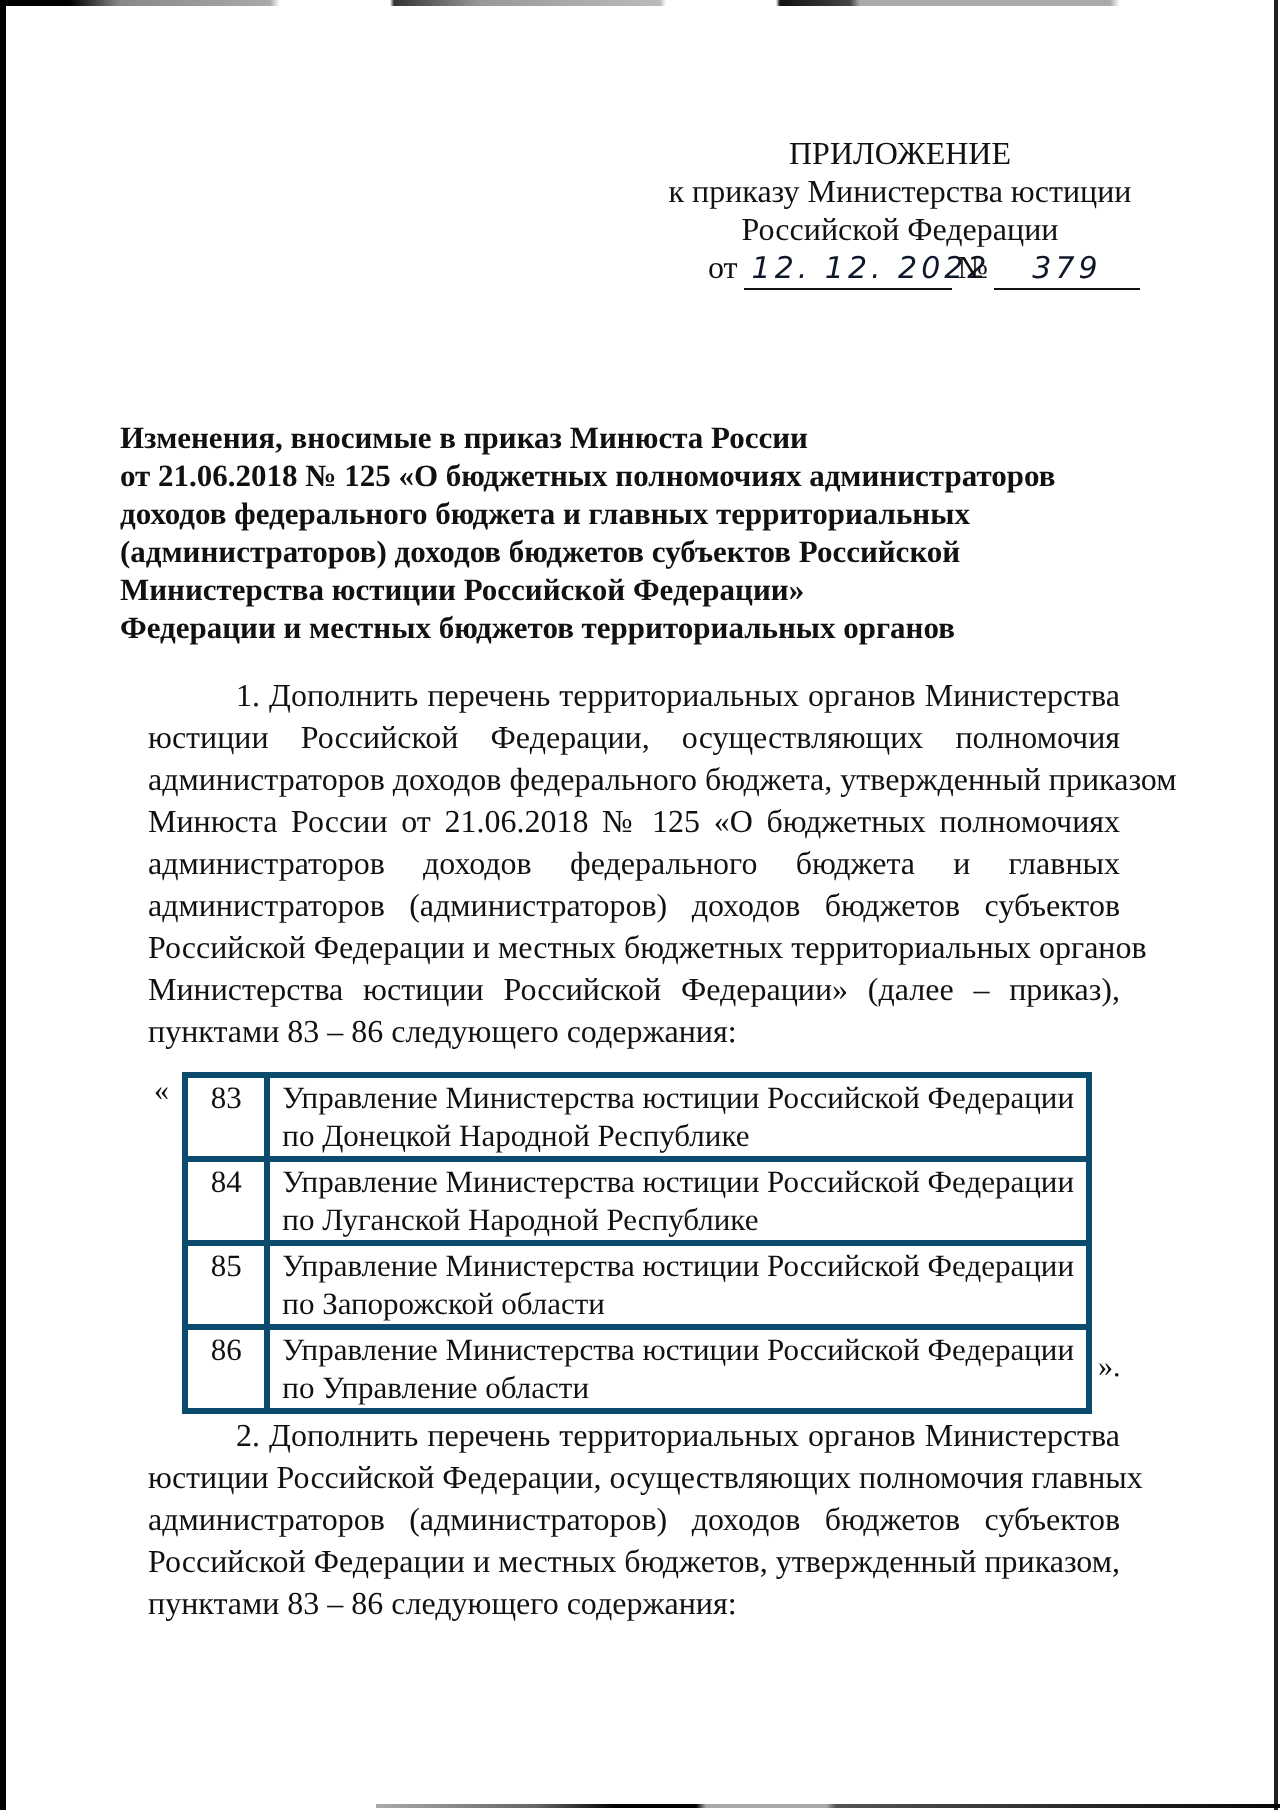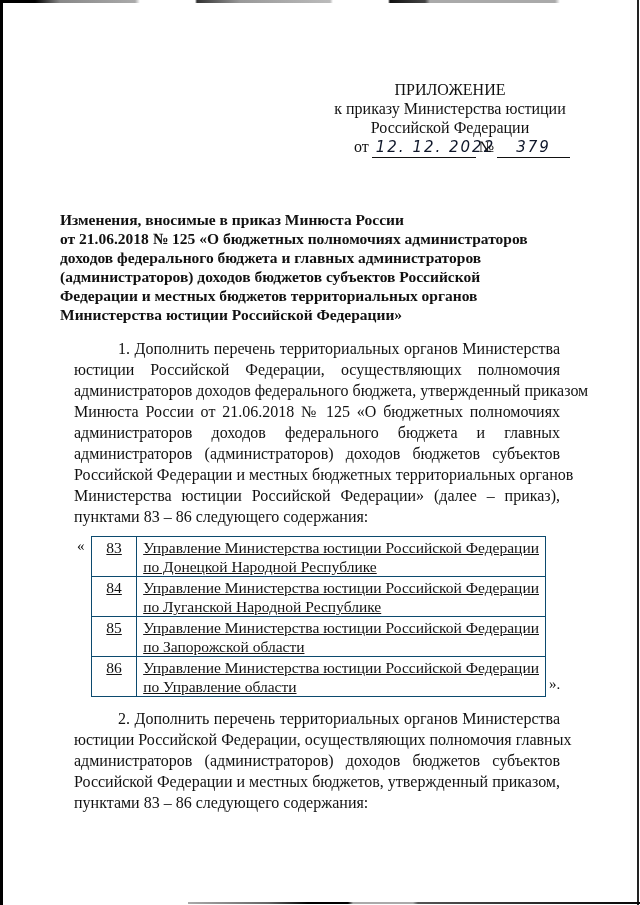--- a/index.html
+++ b/index.html
@@ -5,41 +5,41 @@
   html, body { margin: 0; padding: 0; }
   body {
     width: 640px; height: 905px; background: #ffffff; position: relative; overflow: hidden;
     font-family: "Liberation Serif", "DejaVu Serif", serif; color: #111;
   }
   .scan-border-top { position: absolute; left: 0; top: 0; width: 560px; height: 3px; background: linear-gradient(90deg,#000 0,#000 35px,#888 60px,#aaa 135px,#fff 140px,#fff 195px,#333 197px,#999 240px,#bbb 330px,#fff 333px,#fff 388px,#111 390px,#444 425px,#aaa 430px,#aaa 555px,#fff 560px); }
   .scan-border-left { position: absolute; left: 0; top: 0; width: 3px; height: 905px; background: #000; }
   .scan-border-right { position: absolute; right: 1px; top: 0; width: 2px; height: 905px; background: #222; }
   .scan-border-bottom { position: absolute; left: 188px; bottom: 1px; width: 452px; height: 2px; background: linear-gradient(90deg,#aaa 0,#666 80px,#000 120px,#000 160px,#aaa 165px,#aaa 225px,#555 230px,#000 470px); }
 
-  .appendix { position: absolute; left: 330px; top: 80px; width: 240px; text-align: center; font-size: 16px; line-height: 19px; }
+  .appendix { position: absolute; left: 330px; top: 68px; width: 240px; text-align: center; font-size: 16px; line-height: 19px; }
   .appendix .line { display: block; white-space: nowrap; }
   .appendix .date-line { display: flex; justify-content: space-between; align-items: baseline; gap: 3px; margin-left: 24px; }
   .hand { font-family: "DejaVu Sans", sans-serif; font-style: italic; font-size: 15px; letter-spacing: 2px; border-bottom: 1px solid #111; padding: 0 4px; color: #0f172a; }
   .hand.date { min-width: 95px; display: inline-block; }
   .hand.num { min-width: 65px; display: inline-block; }
 
   .title { position: absolute; left: 60px; top: 210px; width: 520px; font-weight: bold; font-size: 15.5px; line-height: 19px; }
   .title .line { display: block; white-space: nowrap; }
 
   .para { position: absolute; left: 74px; width: 486px; font-size: 16px; line-height: 21px; }
   .para .line { display: block; white-space: nowrap; text-align: justify; text-align-last: justify; }
   .para .line.last { text-align-last: left; }
   .para .line.indent { padding-left: 44px; }
   .p1 { top: 338px; }
   .p2 { top: 708px; }
 
   .quote-open { position: absolute; left: 77px; top: 538px; font-size: 15px; }
   .quote-close { position: absolute; left: 549px; top: 676px; font-size: 15px; }
   .amend-table { position: absolute; left: 91px; top: 536px; width: 455px; border-collapse: collapse; font-size: 15.5px; line-height: 19px; }
-  .amend-table td { border: 1px solid #0c4a6e; vertical-align: top; padding: 1px 6px 0 6px; height: 37px; text-decoration: underline; }
+  .amend-table td { border: 3px solid #0c4a6e; vertical-align: top; padding: 1px 6px 0 6px; height: 37px; }
   .amend-table td.num { width: 46px; text-align: center; padding: 1px 4px 0 4px; }
   .amend-table td.text .line { display: block; white-space: nowrap; }
 </style>
 </head>
 <body>
 
 <div class="scan-border-top"></div>
 <div class="scan-border-left"></div>
 <div class="scan-border-right"></div>
 <div class="scan-border-bottom"></div>
@@ -52,24 +52,24 @@
     <span>от</span>
     <span class="hand date">12. 12. 2022</span>
     <span>№</span>
     <span class="hand num">379</span>
   </span>
 </div>
 
 <div class="title">
   <span class="line">Изменения, вносимые в приказ Минюста России</span>
   <span class="line">от 21.06.2018 № 125 «О бюджетных полномочиях администраторов</span>
-  <span class="line">доходов федерального бюджета и главных администраторов</span>
+  <span class="line">доходов федерального бюджета и главных территориальных</span>
   <span class="line">(администраторов) доходов бюджетов субъектов Российской</span>
+  <span class="line">Министерства юстиции Российской Федерации»</span>
   <span class="line">Федерации и местных бюджетов территориальных органов</span>
-  <span class="line">Министерства юстиции Российской Федерации»</span>
 </div>
 
 <div class="para p1">
   <span class="line indent">1. Дополнить перечень территориальных органов Министерства</span>
   <span class="line">юстиции Российской Федерации, осуществляющих полномочия</span>
   <span class="line">администраторов доходов федерального бюджета, утвержденный приказом</span>
   <span class="line">Минюста России от 21.06.2018 № 125 «О бюджетных полномочиях</span>
   <span class="line">администраторов доходов федерального бюджета и главных</span>
   <span class="line">администраторов (администраторов) доходов бюджетов субъектов</span>
   <span class="line">Российской Федерации и местных бюджетных территориальных органов</span>

